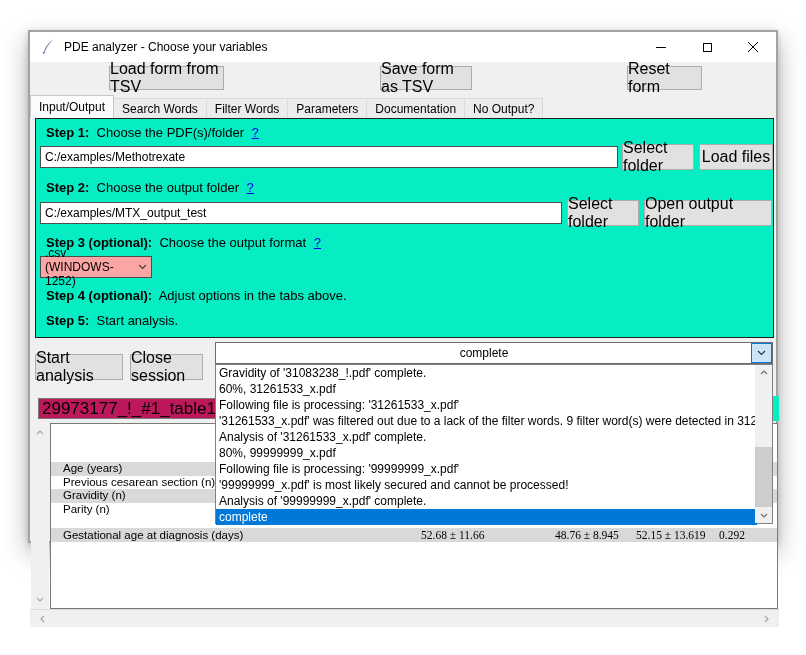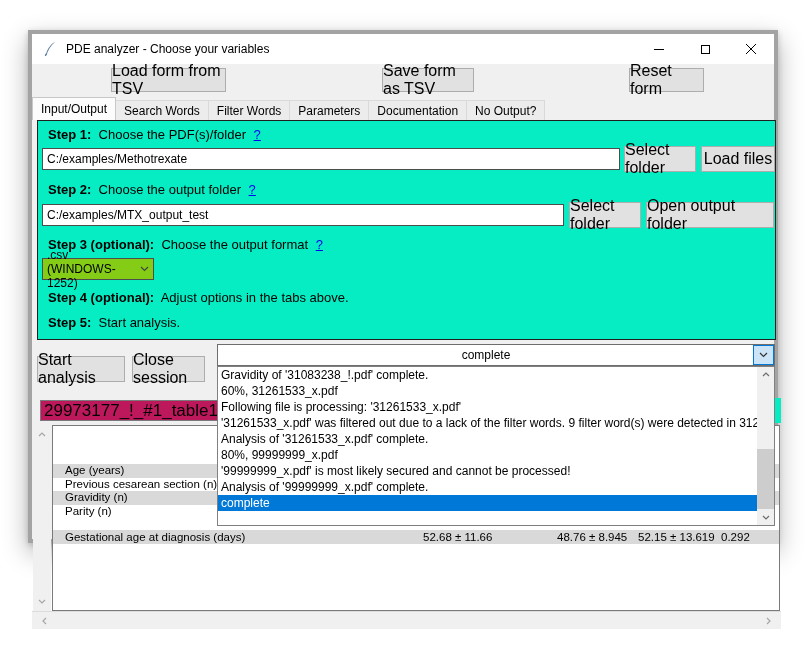--- a/index.html
+++ b/index.html
@@ -1,19 +1,19 @@
 <!DOCTYPE html>
 <html><head>
 <meta charset="utf-8">
 <style>
   * { margin:0; padding:0; box-sizing:border-box; }
   html,body { width:806px; height:655px; background:#ffffff; font-family:"Liberation Sans", sans-serif; overflow:hidden; }
 
   .window { position:absolute; left:28px; top:30px; width:750px; height:513px;
-            background:#f0f0f0; border:4px solid #a3a3a3;
+            background:#f0f0f0; border:2px solid #a3a3a3;
             box-shadow:0 10px 24px rgba(0,0,0,.30), 0 2px 6px rgba(0,0,0,.18); }
 
   
   .titlebar { position:absolute; left:0; top:0; width:100%; height:30px; background:#ffffff; }
   .app-icon { position:absolute; left:11px; top:7px; width:15px; height:16px; }
   .title-text { position:absolute; left:34px; top:8px; font-size:12px; color:#000; white-space:nowrap; }
   .winbtn { position:absolute; top:0; width:46px; height:30px; display:flex; align-items:center; justify-content:center; }
   .winbtn.min { right:92px; } .winbtn.max { right:46px; } .winbtn.close { right:0; }
   .glyph-min { width:10px; height:1px; background:#000; }
   .glyph-max { width:9px; height:9px; border:1px solid #000; }
@@ -38,21 +38,21 @@
   .steprow b { font-weight:bold; }
   .help { color:#0000ee; text-decoration:underline; margin-left:4px; }
   .entry { position:absolute; background:#fff; border:1px solid #4d4d4d; font-size:12px; color:#000;
            padding:0 4px; font-family:"Liberation Sans", sans-serif; }
   .e1 { left:4px; top:27px; width:578px; height:22px; }
   .e2 { left:4px; top:83px; width:522px; height:22px; }
   .p-b1a { left:586px; top:25px; width:72px;  height:26px; }
   .p-b1b { left:663px; top:25px; width:74px;  height:26px; }
   .p-b2a { left:531px; top:81px; width:72px;  height:26px; }
   .p-b2b { left:608px; top:81px; width:128px; height:26px; }
-  .fmt-combo { position:absolute; left:4px; top:137px; width:112px; height:22px; background:#84cc16;
+  .fmt-combo { position:absolute; left:4px; top:137px; width:112px; height:22px; background:#fca5a5;
                border:1px solid #4d4d4d; font-size:12px; display:flex; align-items:center; padding:0 4px; }
   .fmt-combo .chev { margin-left:auto; }
 
   
   .ab-start { left:5px;   top:322px; width:88px; height:26px; }
   .ab-close { left:100px; top:322px; width:73px; height:26px; }
 
   
   .status-combo { position:absolute; left:185px; top:310px; width:558px; height:22px; background:#fff;
                   border:1px solid #6d6d6d; z-index:40; }
@@ -79,21 +79,21 @@
   
   .table-wrap { position:absolute; left:0; top:391px; width:749px; height:186px; z-index:10; }
   .vscroll { position:absolute; left:1px; top:0; width:18px; height:186px; background:#f0f0f0; }
   .vscroll .sarrow { width:18px; }
   .tbox { position:absolute; left:20px; top:0; width:728px; height:186px; background:#fff; border:1px solid #7a7a7a; overflow:hidden; }
   .trow { position:absolute; left:0; width:726px; height:13.5px; font-size:11.5px; color:#000; }
   .trow.grey { background:#d9d9d9; }
   .trow.tall { height:14px; }
   .tlabel { position:absolute; left:12px; top:0; line-height:13.5px; white-space:nowrap;text-align:center; }
   .tall .tlabel { line-height:14px; }
-  .tval { position:absolute; top:0; line-height:14px; white-space:nowrap; }
+  .tval { position:absolute; top:0; line-height:14px; white-space:nowrap;font-family:Liberation Serif, serif; }
   .c1 { left:370px; } .c2 { left:492px;margin-left:12px; } .c3 { left:585px; } .c4 { left:668px; }
 
   .hscroll { position:absolute; left:0; top:577px; width:749px; height:18px; background:#f0f0f0; border-top:1px solid #dcdcdc; }
   .hscroll .sarrow { top:1px; height:16px; }
   .chev svg, .sarrow svg { display:block; }
 </style>
 </head>
 <body>
 
 <div class="window">
@@ -188,20 +188,21 @@
     </span>
   </div>
 
   <div class="loglist">
     <div class="logitem">Gravidity of '31083238_!.pdf' complete.</div>
     <div class="logitem">60%, 31261533_x.pdf</div>
     <div class="logitem">Following file is processing: '31261533_x.pdf'</div>
     <div class="logitem">'31261533_x.pdf' was filtered out due to a lack of the filter words. 9 filter word(s) were detected in 31261</div>
     <div class="logitem">Analysis of '31261533_x.pdf' complete.</div>
     <div class="logitem">80%, 99999999_x.pdf</div>
+    <div class="logitem">Following file is processing: '99999999_x.pdf'</div>
     <div class="logitem">'99999999_x.pdf' is most likely secured and cannot be processed!</div>
     <div class="logitem">Analysis of '99999999_x.pdf' complete.</div>
     <div class="logitem selected">complete</div>
     <div class="log-scroll">
       <span class="sarrow" style="top:0">
         <svg width="8" height="5" viewBox="0 0 8 5">
             <path d="M1 4 L4 1 L7 4" stroke="#6d6d6d" stroke-width="1.2" fill="none"></path>
           </svg>
       </span>
       <span class="thumb"></span>

